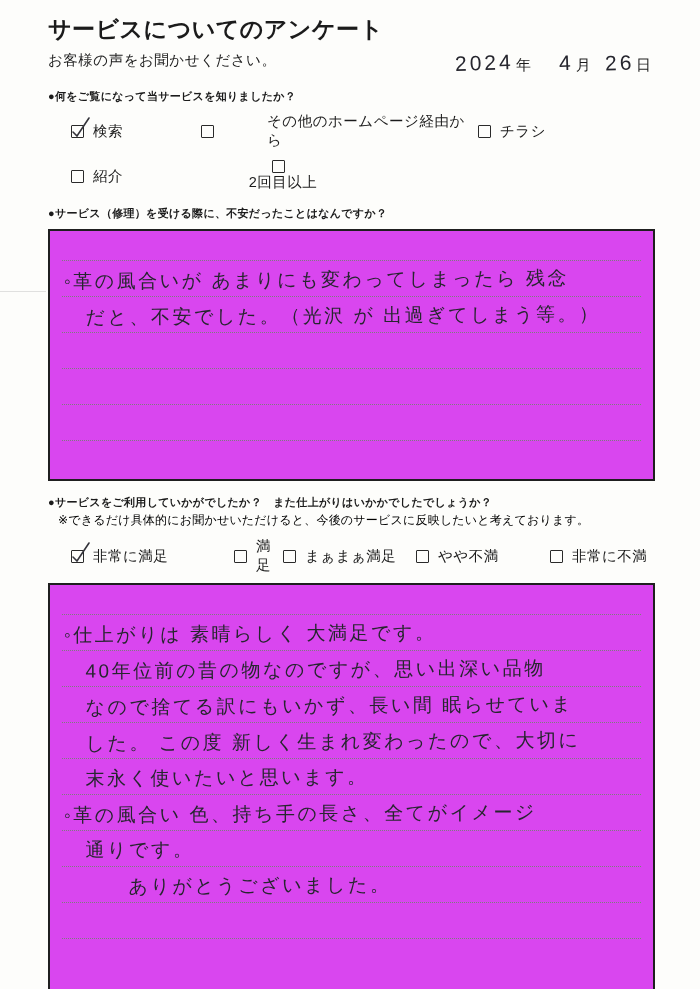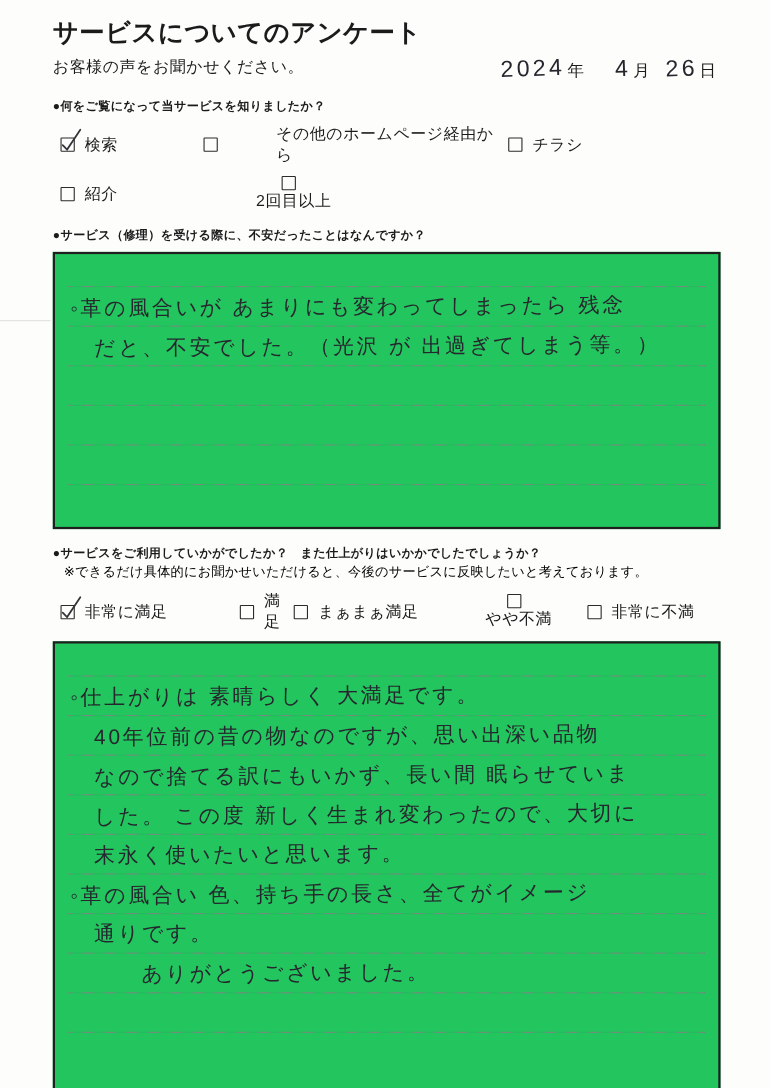--- a/index.html
+++ b/index.html
@@ -72,34 +72,34 @@
     border: 1.5px solid #2a2a2a;
     border-radius: 1px;
     display: inline-block;
     position: relative;
     flex: none;
     background: #fdfdfb;
   }
   .tick { display: none; position: absolute; left: -1px; top: -9px; overflow: visible; }
   .opt.checked .tick { display: block; }
   .opt-label { margin-left: 9px; letter-spacing: 0.5px; }
-  .w130 { width: 130px; }
+  .w130 { width: 130px; margin-left: 16px; }
   .w155 { width: 155px; flex-direction: column; }
   .w277 { width: 277px; gap: 44px; }
   .w82  { width: 82px; padding-left: 33px; }
   .w133 { width: 133px; }
-  .w134 { width: 134px; flex-direction: column; }
+  .w134 { width: 134px; }
   .opt-flex { flex: 1; }
   .paren-spacer { flex: 1; }
   .paren-close { margin-right: 2px; }
 
   .answer-box {
     border: 2px solid #1f1f1f;
     width: 100%;
-    background: #22c55e;
+    background: #d946ef;
     padding: 0 12px;
     overflow: hidden;
   }
   .answer-box .rule-line {
     height: 36px;
     border-bottom: 1px dotted #7d7d7d;
     display: flex;
     align-items: flex-end;
     padding: 0 2px 1px 2px;
   }

